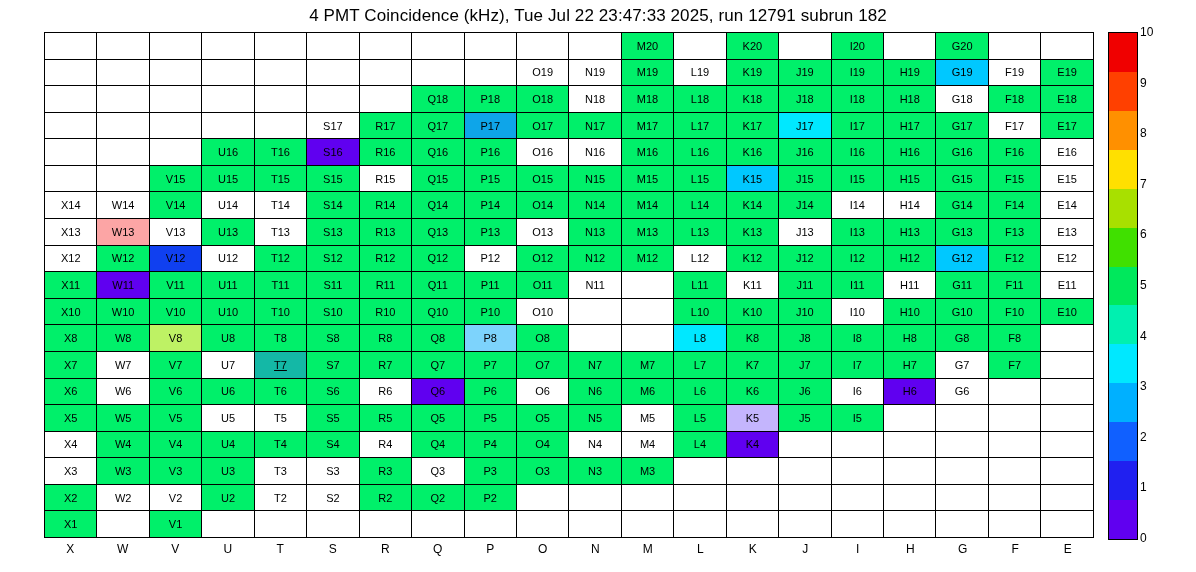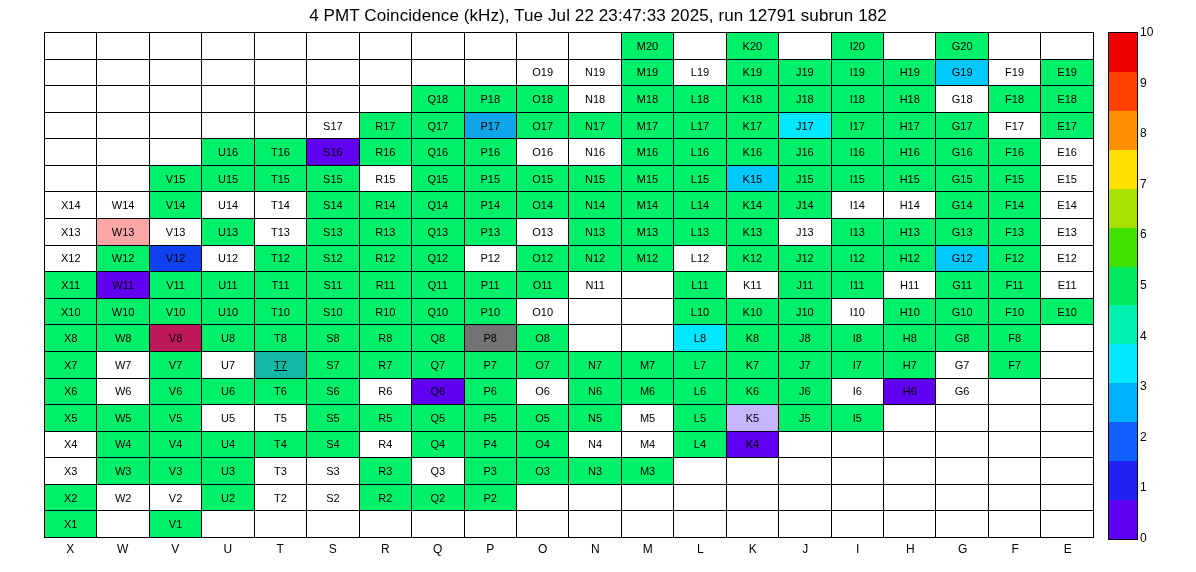--- a/index.html
+++ b/index.html
@@ -309,27 +309,27 @@
             <td style="background: rgb(0, 240, 106);">J10</td>
             <td style="background: rgb(255, 255, 255);">I10</td>
             <td style="background: rgb(0, 240, 106);">H10</td>
             <td style="background: rgb(0, 240, 106);">G10</td>
             <td style="background: rgb(0, 240, 106);">F10</td>
             <td style="background: rgb(0, 240, 106);">E10</td>
           </tr>
           <tr>
             <td style="background: rgb(0, 240, 106);">X8</td>
             <td style="background: rgb(0, 240, 106);">W8</td>
-            <td style="background: #be185d;">V8</td>
+            <td style="background: #bef264;">V8</td>
             <td style="background: rgb(0, 240, 106);">U8</td>
             <td style="background: rgb(0, 240, 106);">T8</td>
             <td style="background: rgb(0, 240, 106);">S8</td>
             <td style="background: rgb(0, 240, 106);">R8</td>
             <td style="background: rgb(0, 240, 106);">Q8</td>
-            <td style="background: #737373;">P8</td>
+            <td style="background: #7dd3fc;">P8</td>
             <td style="background: rgb(0, 240, 106);">O8</td>
             <td style="background: rgb(255, 255, 255);"></td>
             <td style="background: rgb(255, 255, 255);"></td>
             <td style="background: rgb(0, 232, 255);">L8</td>
             <td style="background: rgb(0, 240, 106);">K8</td>
             <td style="background: rgb(0, 240, 106);">J8</td>
             <td style="background: rgb(0, 240, 106);">I8</td>
             <td style="background: rgb(0, 240, 106);">H8</td>
             <td style="background: rgb(0, 240, 106);">G8</td>
             <td style="background: rgb(0, 240, 106);">F8</td>

